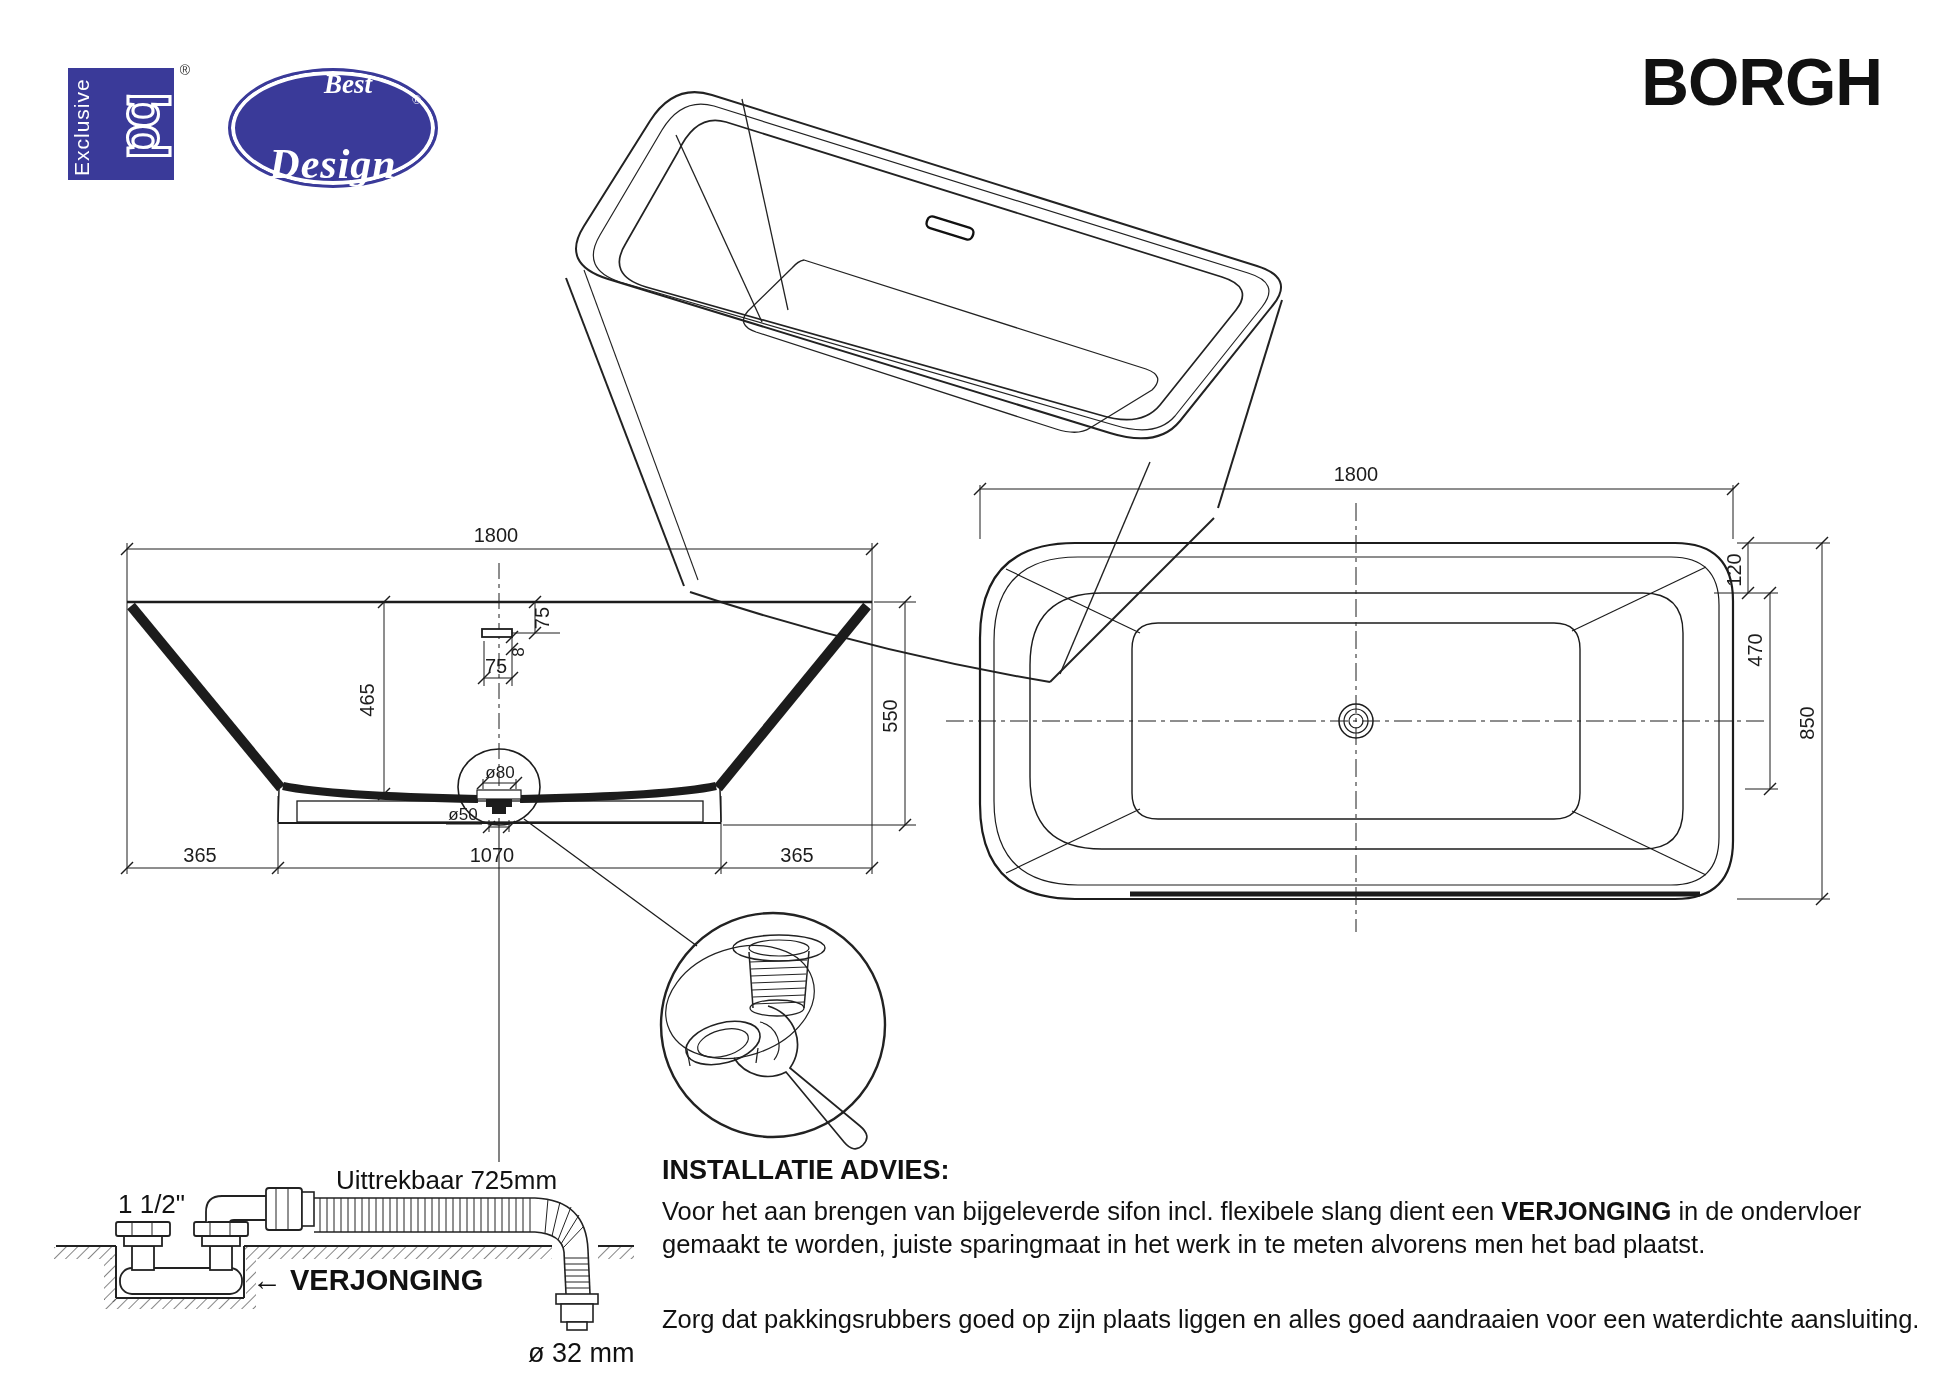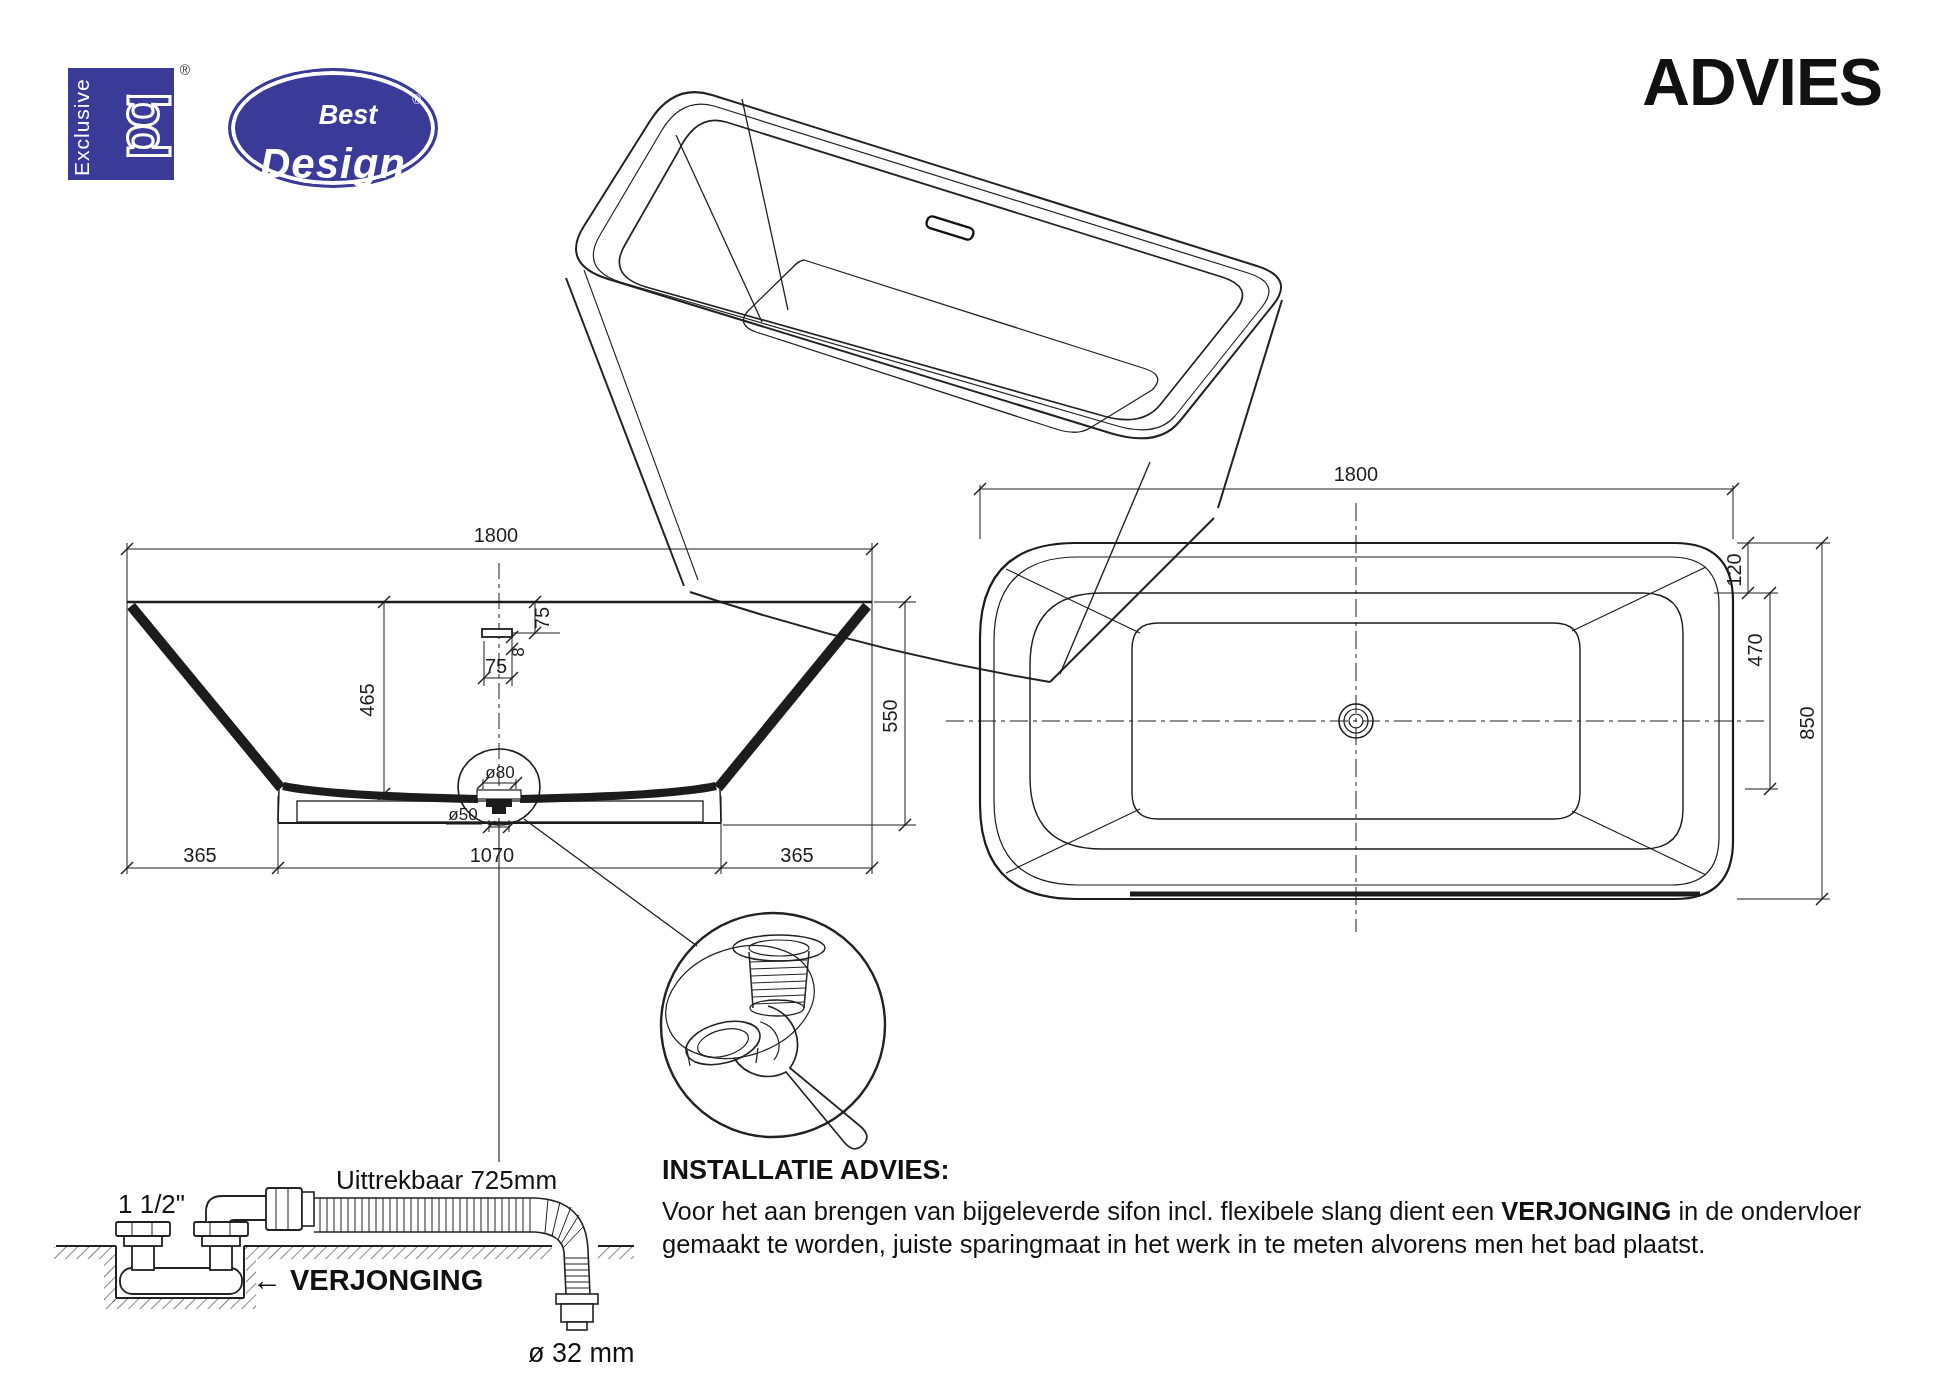--- a/index.html
+++ b/index.html
@@ -8,21 +8,21 @@
   
   .logo-square{position:absolute;left:68px;top:68px;width:106px;height:112px;background:#3a3a99;}
   .logo-square .vert{position:absolute;left:2px;top:4px;height:104px;writing-mode:vertical-rl;
         transform:rotate(180deg);color:#fff;font-size:21px;letter-spacing:1px;}
   .logo-square .mono{position:absolute;right:-6px;top:50%;transform:translateY(-50%) rotate(90deg);
         font-size:58px;font-weight:bold;letter-spacing:-4px;color:transparent;
         -webkit-text-stroke:3px #fff;line-height:1;}
   .logo-square .reg{position:absolute;right:-16px;top:-6px;color:#333;font-size:14px;}
   .logo-oval{position:absolute;left:228px;top:68px;width:204px;height:114px;background:#3a3a99;
         border-radius:50%;border:3px solid #3a3a99;box-shadow:inset 0 0 0 4px #fff;
-        display:flex;flex-direction:column;align-items:center;justify-content:flex-end;color:#fff;}
+        display:flex;flex-direction:column;align-items:center;justify-content:space-between;color:#fff;font-family:Liberation Serif, serif;}
   .logo-oval .l1{font-style:italic;font-weight:bold;font-size:27px;margin-left:30px;line-height:1;}
   .logo-oval .l2{font-style:italic;font-weight:bold;font-size:42px;line-height:1;margin-top:14px;letter-spacing:1px;}
   .logo-oval .reg{position:absolute;right:14px;top:22px;font-size:12px;}
   .product-title{position:absolute;right:64px;top:44px;font-size:66px;font-weight:800;
         letter-spacing:-1px;color:#111;margin:0;}
   
   .draw{position:absolute;left:0;top:0;}
   
   .advice{position:absolute;left:662px;top:1153px;width:1278px;font-size:25.5px;line-height:1.3;color:#111;}
   .advice h2{font-size:27px;margin:0 0 7px 0;font-weight:bold;}
@@ -38,21 +38,21 @@
   <div class="logo-square">
     <span class="vert">Exclusive</span>
     <span class="mono">bd</span>
     <span class="reg">®</span>
   </div>
   <div class="logo-oval">
     <span class="l1">Best</span>
     <span class="l2">Design</span>
     <span class="reg">®</span>
   </div>
-  <h1 class="product-title">ADVIES</h1>
+  <h1 class="product-title">BORGH</h1>
 
   <svg class="draw" width="1946" height="1376" viewBox="0 0 1946 1376" font-family="Liberation Sans, sans-serif" fill="#1c1c1c">
     <defs>
       <g id="tk">
           <line x1="-6" y1="6" x2="6" y2="-6" stroke="#1c1c1c" stroke-width="1.4"></line>
         </g>
       <pattern id="hatch" width="8" height="8" patternUnits="userSpaceOnUse" patternTransform="rotate(45)">
         <line x1="0" y1="0" x2="0" y2="8" stroke="#444" stroke-width="1.3"></line>
       </pattern>
     </defs>
@@ -348,15 +348,16 @@
         <text x="252" y="1290" font-size="30" font-weight="bold">←</text>
         <text x="290" y="1290" font-size="29" font-weight="bold">VERJONGING</text>
         <text x="528" y="1362" font-size="27">ø 32 mm</text>
       </g>
     </g>
   </svg>
 
   <div class="advice">
     <h2>INSTALLATIE ADVIES:</h2>
     <p class="p1"><span>Voor het aan brengen van bijgeleverde sifon incl. flexibele slang dient een </span><b>VERJONGING</b><span> in de ondervloer gemaakt te worden, juiste sparingmaat in het werk in te meten alvorens men het bad plaatst.</span></p>
+    <p class="p2">Zorg dat pakkingsrubbers goed op zijn plaats liggen en alles goed aandraaien voor een waterdichte aansluiting.</p>
   </div>
 
 </div>
 
 </body></html>

